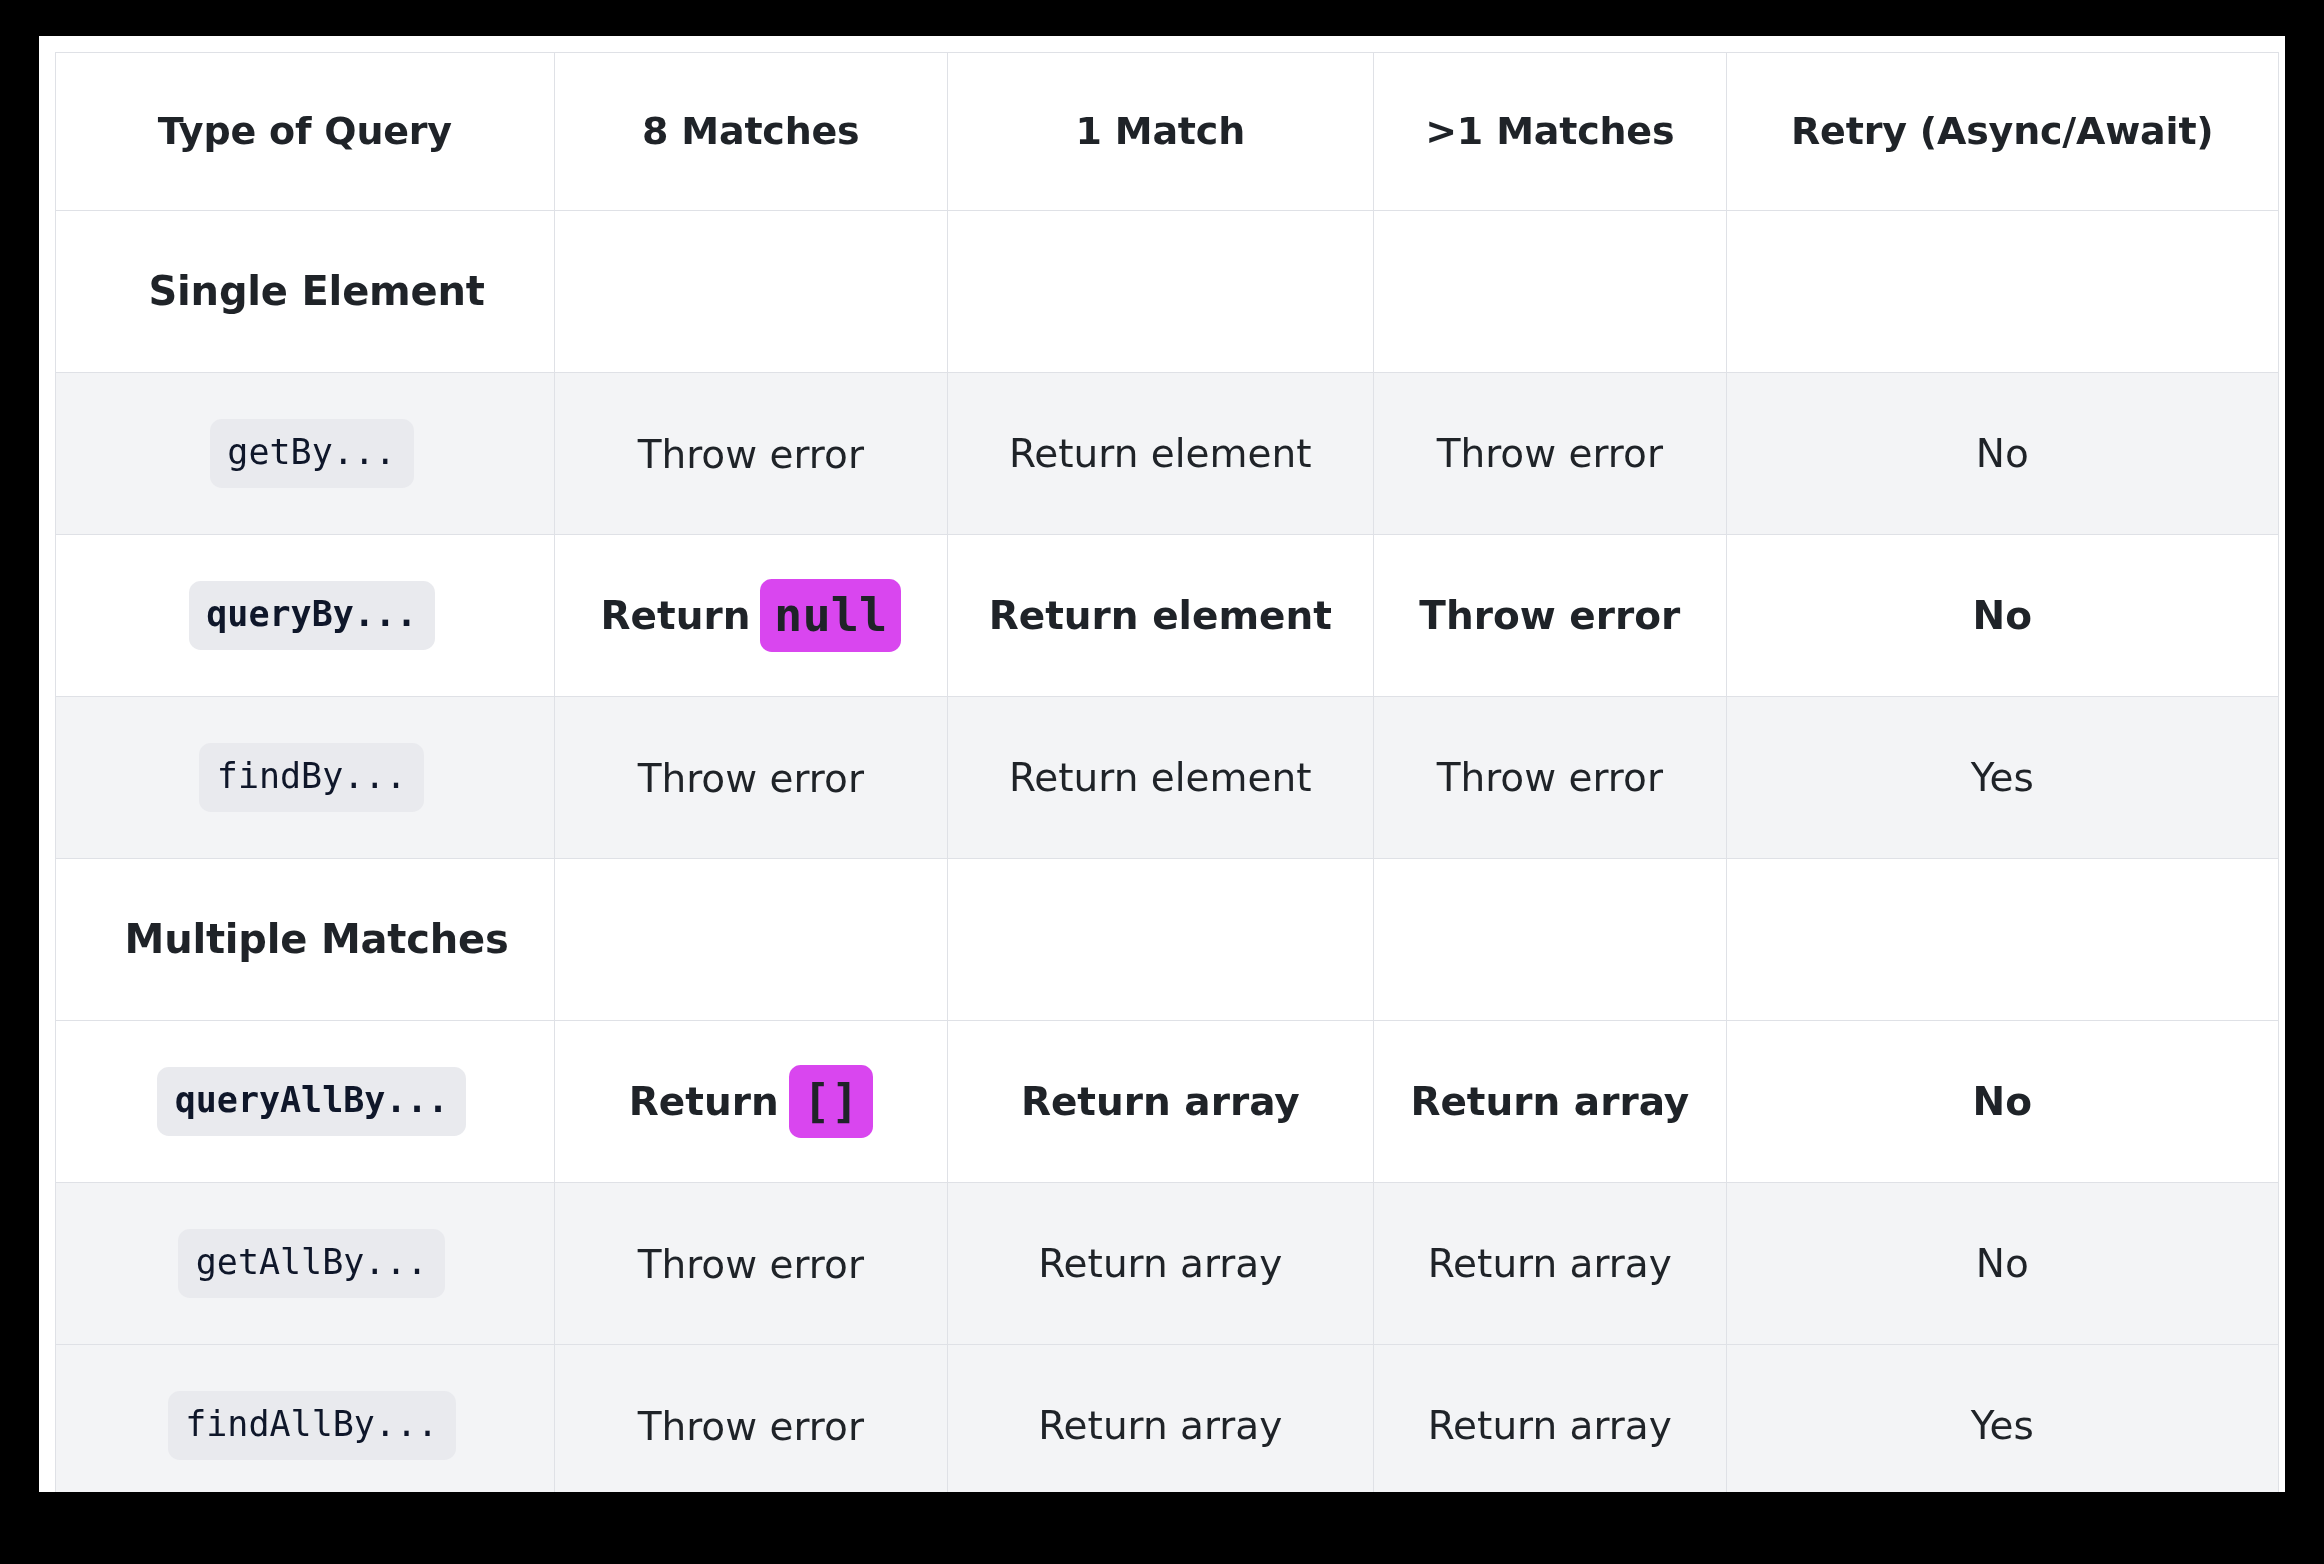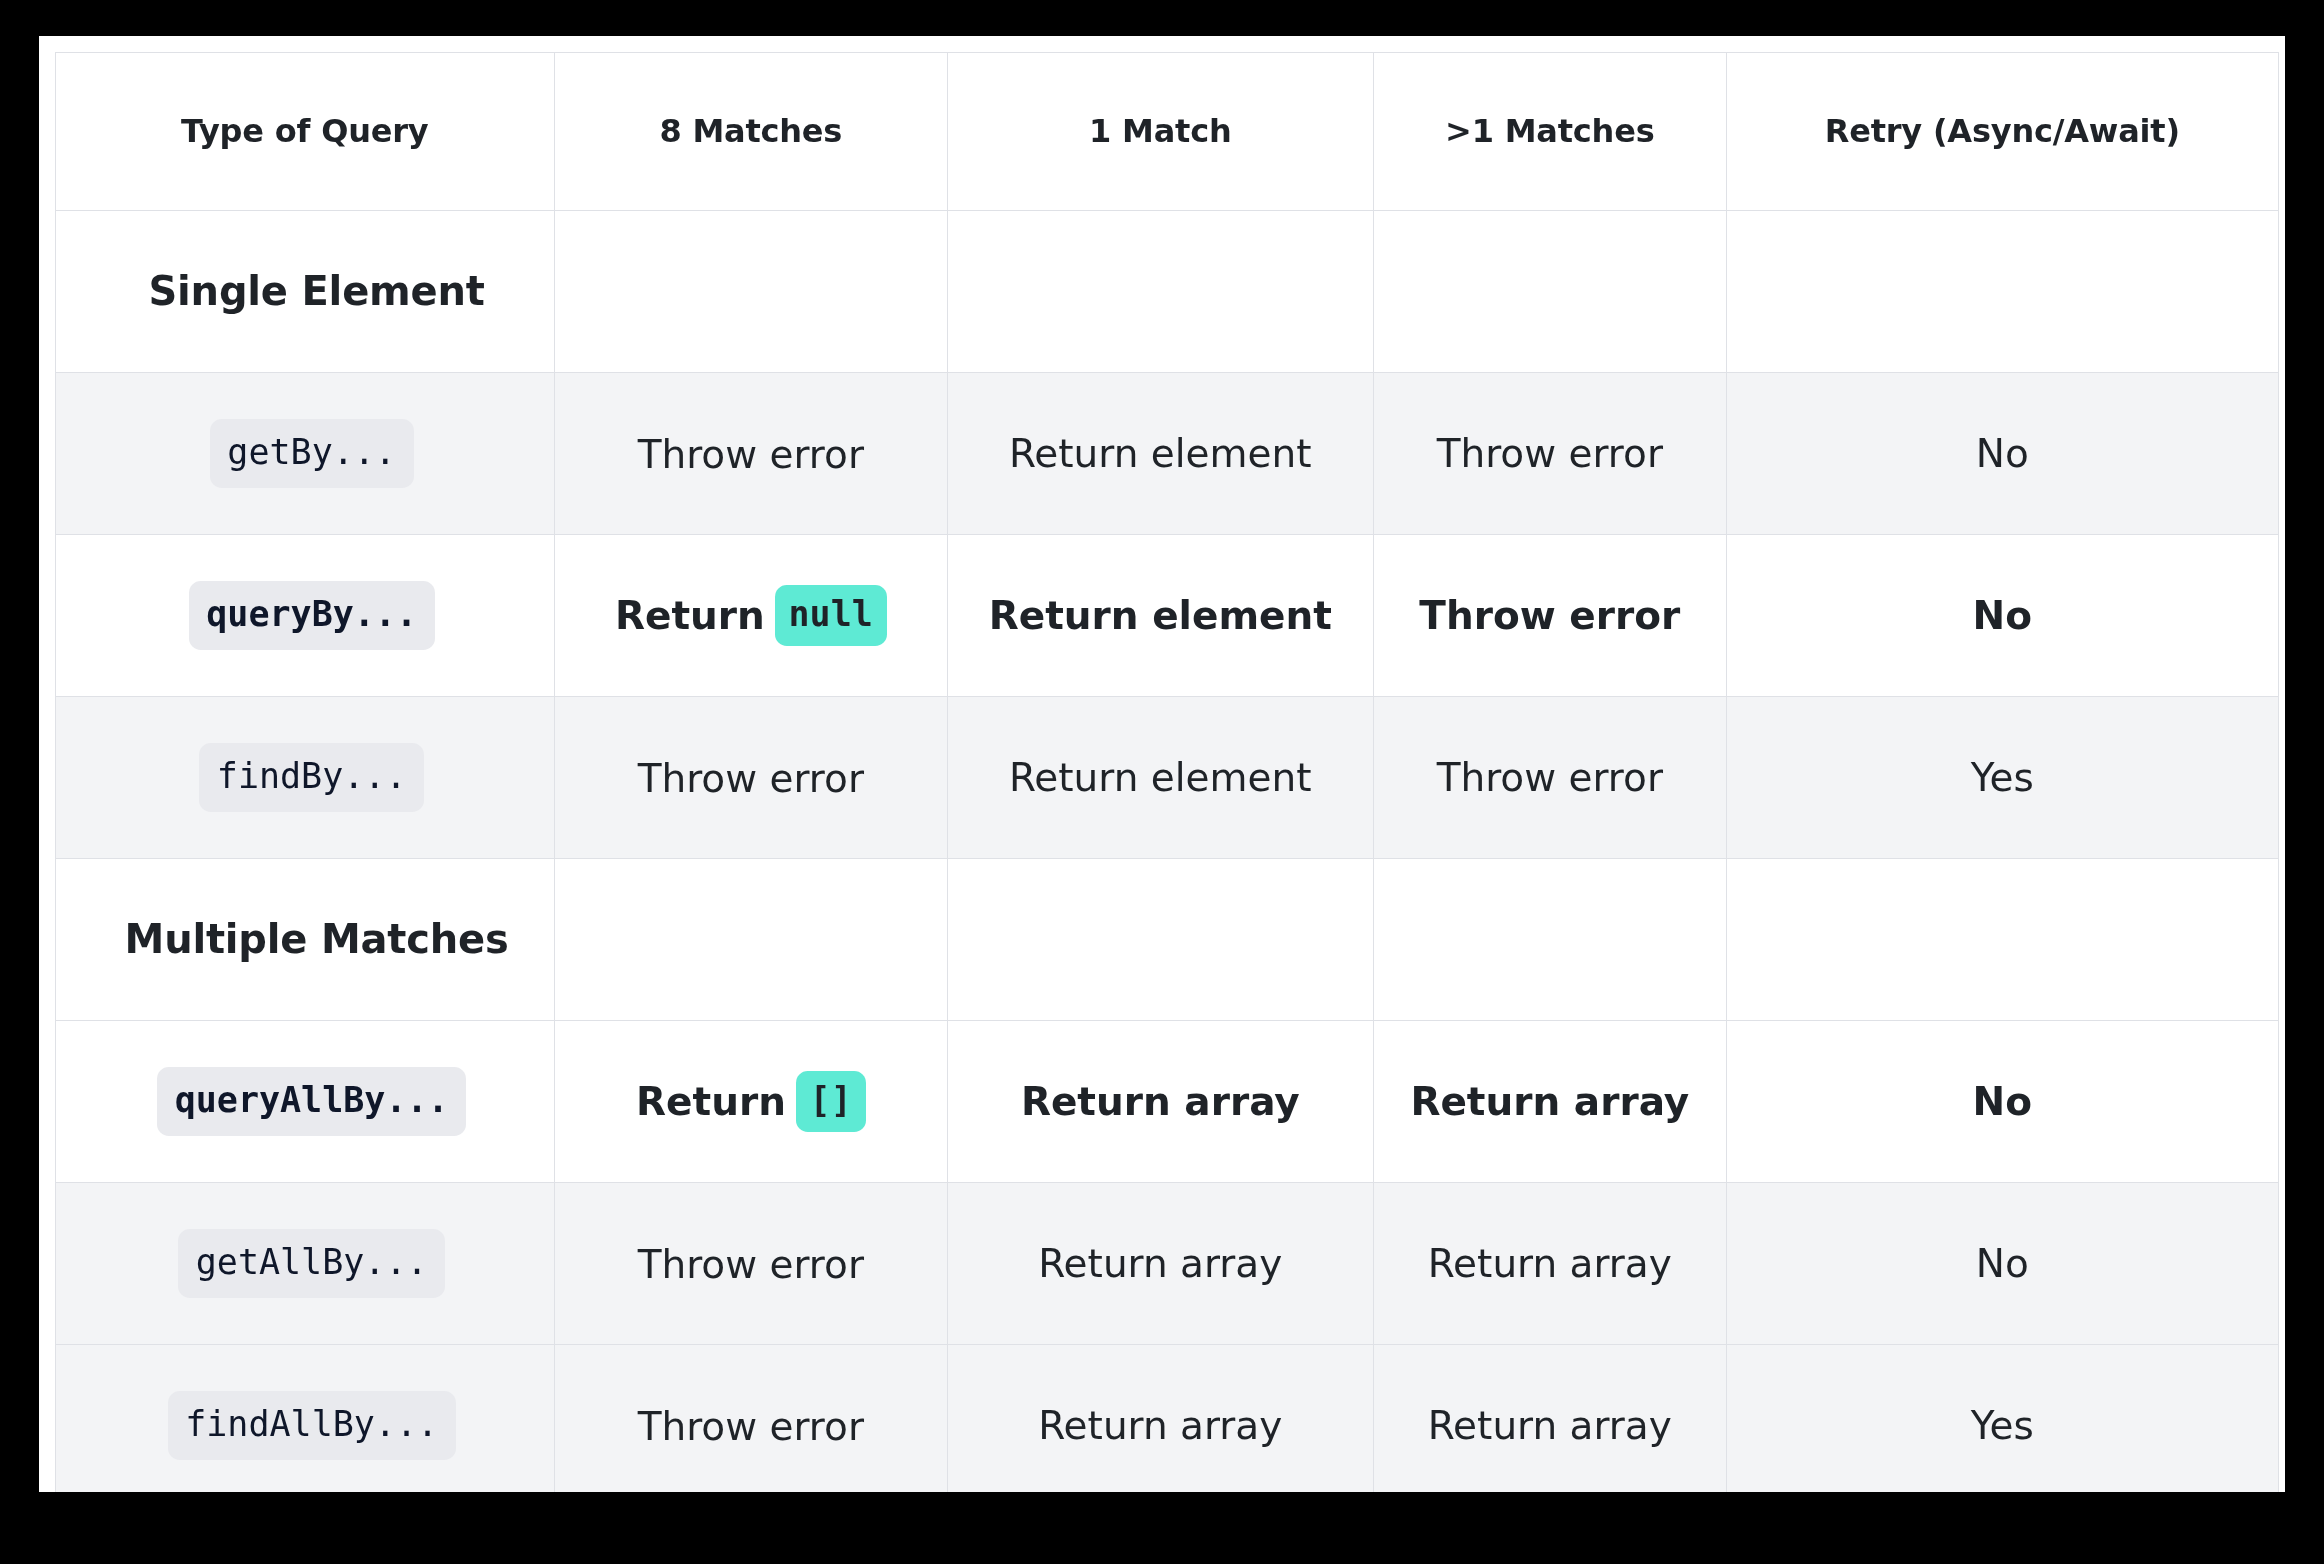--- a/index.html
+++ b/index.html
@@ -42,21 +42,21 @@
   table.query-table td {
     border: 1px solid #dfe1e6;
     text-align: center;
     vertical-align: middle;
     color: #1f2328;
     box-sizing: border-box;
   }
 
   table.query-table thead th {
     height: 158px;
-    font-size: 32px;
+    font-size: 38px;
     font-weight: bold;
     letter-spacing: -0.2px;
     background: #ffffff;
     padding: 0 9.9px;
   }
 
   table.query-table tbody tr.section-row td {
     height: 162px;
     background: #ffffff;
   }
@@ -101,23 +101,23 @@
     color: #0f172a;
     border-radius: 11.8px;
     padding: 15.8px 17.7px 17.7px 17.7px;
     margin-left: 23.6px;
     white-space: pre;
   }
 
   .inline-chip {
     display: inline-block;
     font-family: "DejaVu Sans Mono", "Liberation Mono", monospace;
-    font-size: 35px;
+    font-size: 47px;
     line-height: 1.0;
-    background: #5eead4;
+    background: #d946ef;
     color: #1f2328;
     border-radius: 11.8px;
     padding: 11.8px 13.8px 13.8px 13.8px;
     margin-left: 9.9px;
     vertical-align: middle;
     white-space: pre;
   }
 
   .value-text {
     vertical-align: middle;

